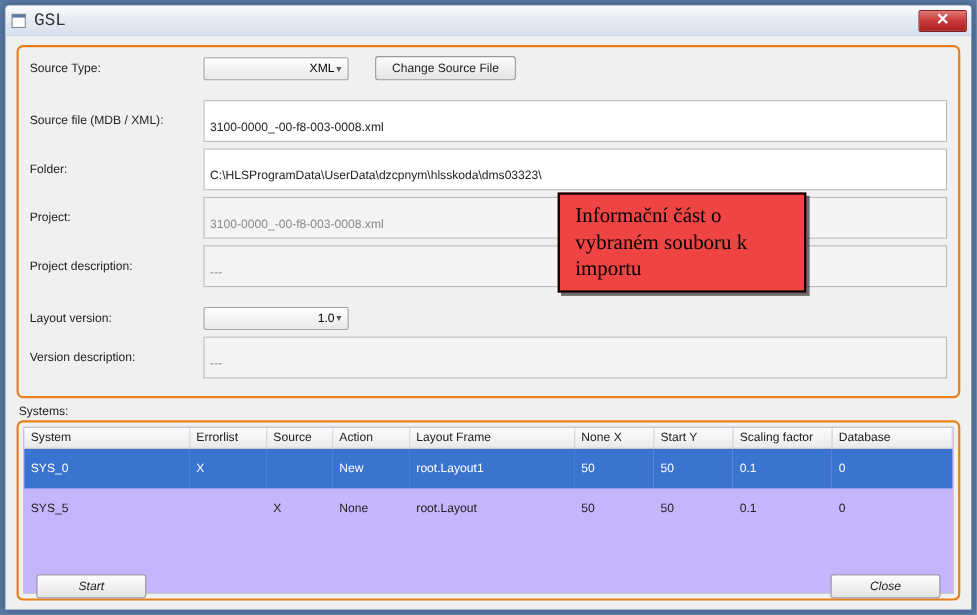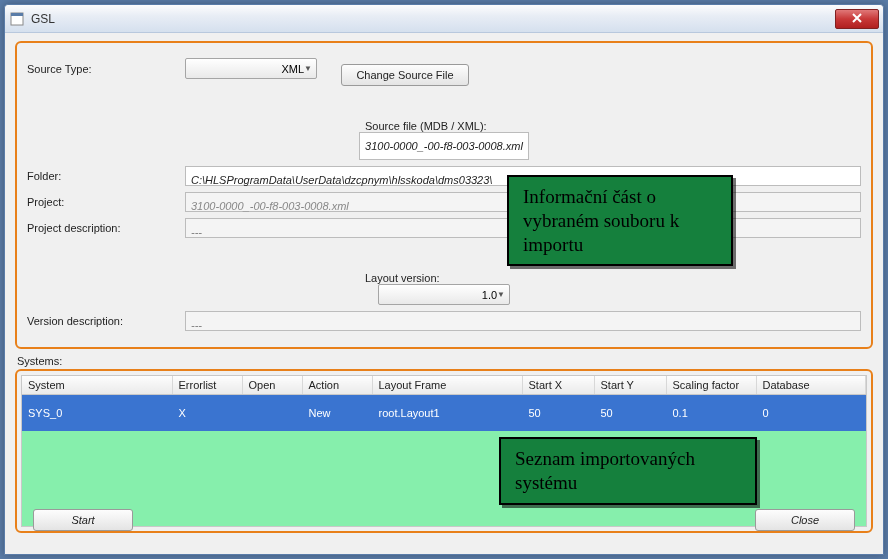--- a/index.html
+++ b/index.html
@@ -35,21 +35,22 @@
     width: 16px; height: 16px;
     margin-right: 6px;
     display: inline-flex;
     align-items: center;
     justify-content: center;
     font-size: 10px;
   }
   .titlebar-title {
     flex: 1;
     color: #333;
-    font-size: 12px;
+    font-size: 16px;
+    font-family: Liberation Mono, monospace;
   }
   .close-btn {
     width: 44px;
     height: 20px;
     background: linear-gradient(to bottom, #e07878 0%, #c83838 50%, #b02020 100%);
     border: 1px solid #802020;
     border-radius: 2px;
     color: #fff;
     display: flex;
     align-items: center;
@@ -66,21 +67,21 @@
     border-radius: 6px;
     padding: 8px 10px 10px 10px;
     margin-bottom: 6px;
     position: relative;
   }
   .form-row {
     display: flex;
     align-items: center;
     margin-bottom: 6px;
   }
-  .form-row.spaced { margin-top: 34px; flex-direction: column; }
+  .form-row.spaced { margin-top: 18px; }
   .form-label {
     width: 158px;
     color: #222;
   }
   .dropdown {
     width: 132px;
     height: 21px;
     background: linear-gradient(to bottom,#fff,#e9e9e9);
     border: 1px solid #a5a5a5;
     border-radius: 2px;
@@ -99,57 +100,55 @@
     min-width: 100px;
     background: linear-gradient(to bottom,#fdfdfd,#e4e4e4);
     border: 1px solid #9a9a9a;
     border-radius: 3px;
     display: inline-flex;
     align-items: center;
     justify-content: center;
     padding: 0 14px;
     cursor: pointer;
     color: #222;
-    margin-top: 13px;
   }
   .btn.wide { min-width: 128px; }
   .text-input {
     flex: 1;
     height: 20px;
     background: #fff;
     border: 1px solid #bcbcbc;
-    padding: 7px 5px;
-    color: #222;
-    font-style: italic;
+    padding: 18px 5px;
+    color: #222;
   }
   .text-input.readonly { background: #f4f4f4; color: #888; }
   .callout {
     position: absolute;
-    background: #15803d;
+    background: #ef4444;
     border: 2px solid #000;
     padding: 8px 14px;
     font-family: "Times New Roman", serif;
     font-size: 19px;
     line-height: 1.25;
     box-shadow: 3px 3px 0 rgba(0,0,0,0.55);
     z-index: 5;
   }
   .systems-label {
     margin: 6px 0 2px 2px;
     color: #222;
   }
   .table-wrap {
     border: 2px solid #e8801a;
     border-radius: 6px;
     padding: 4px;
     position: relative;
     height: 164px;
   }
   .table-inner {
-    background: #86efac;
+    background: #c4b5fd;
     border: 1px solid #c8c8c8;
     height: 100%;
     overflow: hidden;
   }
   table.grid {
     width: 100%;
     border-collapse: collapse;
     font-size: 11px;
   }
   table.grid th {
@@ -279,48 +278,56 @@
             <col style="width:150px">
               <col style="width:72px">
               <col style="width:72px">
               <col style="width:90px">
               <col>
           </colgroup>
           <thead>
               <tr id="sys-head">
                 <th>System</th>
                 <th>Errorlist</th>
-                <th>Open</th>
+                <th>Source</th>
                 <th>Action</th>
                 <th>Layout Frame</th>
-                <th>Start X</th>
+                <th>None X</th>
                 <th>Start Y</th>
                 <th>Scaling factor</th>
                 <th>Database</th>
               </tr>
             </thead>
           <tbody id="sys-body">
               <tr class="selected">
                 <td>SYS_0</td>
                 <td>X</td>
                 <td></td>
                 <td>New</td>
                 <td>root.Layout1</td>
                 <td>50</td>
                 <td>50</td>
                 <td>0.1</td>
                 <td>0</td>
               </tr>
+              <tr>
+                <td>SYS_5</td>
+                <td></td>
+                <td>X</td>
+                <td>None</td>
+                <td>root.Layout</td>
+                <td>50</td>
+                <td>50</td>
+                <td>0.1</td>
+                <td>0</td>
+              </tr>
             </tbody>
         </table>
       </div>
 
-      <div class="callout" style="top:66px; left:482px; width:258px;">
-        <span>Seznam importovaných systému</span>
-      </div>
     </div>
 
     <div class="footer">
       <div class="btn">
           <span>Start</span>
         </div>
       <span style="width:30px"></span>
       <div class="gap"></div>
       <span style="width:80px"></span>
       <div class="btn">

